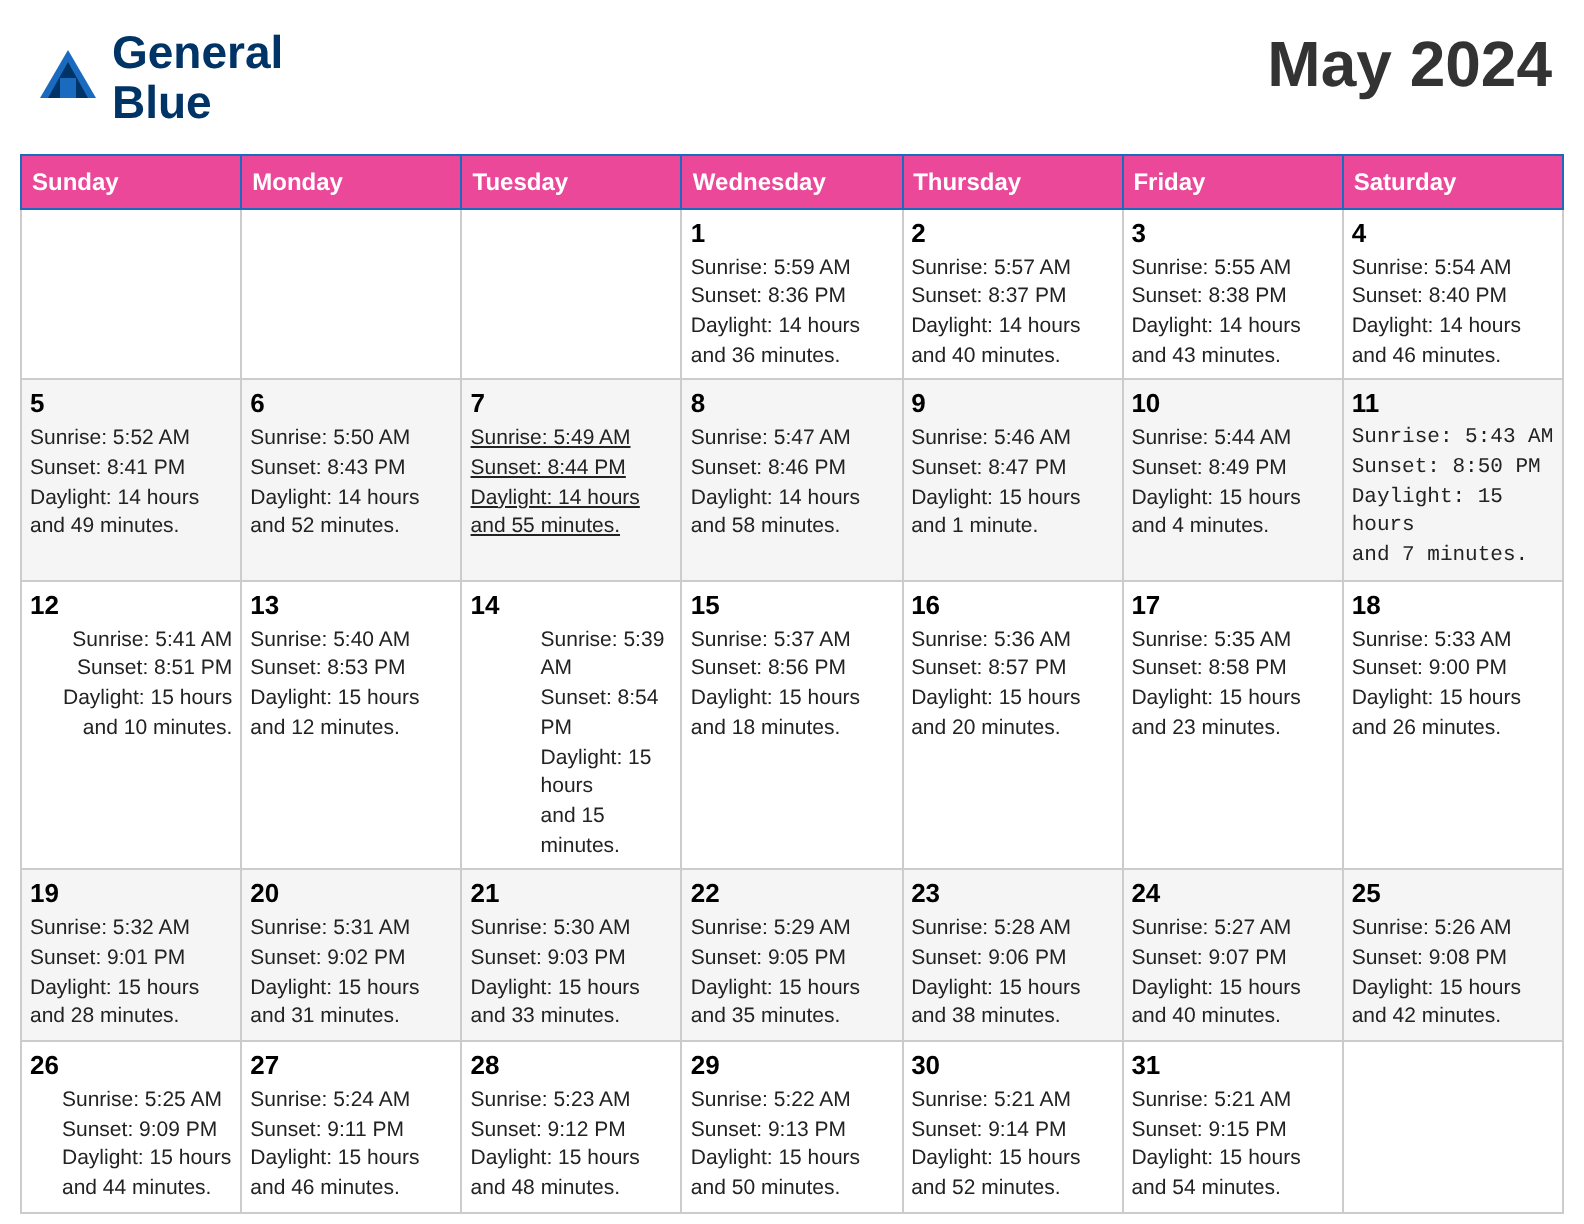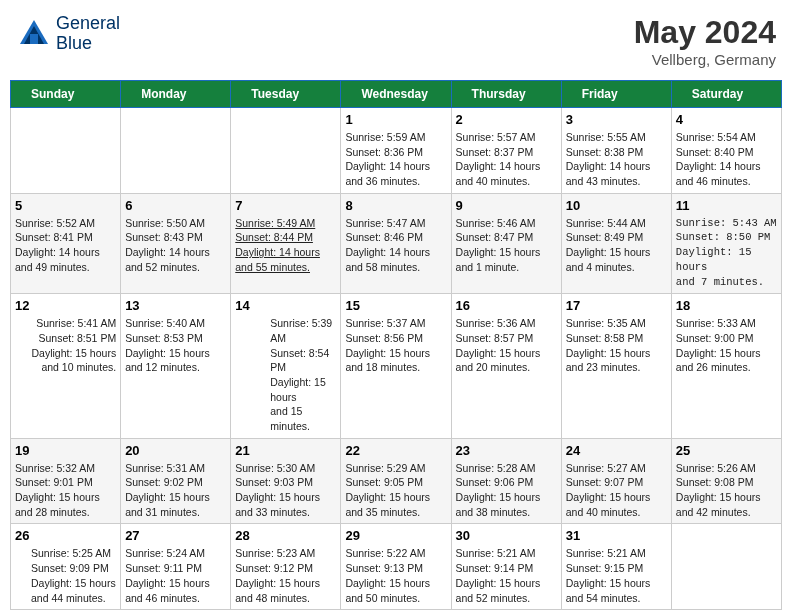--- a/index.html
+++ b/index.html
@@ -16,22 +16,22 @@
       align-items: flex-start;
       margin-bottom: 8px;
       padding: 4px 6px;
     }
     .logo {
       display: flex;
       align-items: center;
       gap: 4px;
     }
     .logo-text {
-      font-size: 18px;
-      font-weight: normal;
+      font-size: 23px;
+      font-weight: bold;
       color: #003366;
       line-height: 1.1;
     }
     .logo-icon {
       width: 36px;
       height: 36px;
     }
     .title-area {
       text-align: right;
     }
@@ -43,23 +43,23 @@
     .location {
       font-size: 15px;
       color: #555;
     }
     .calendar {
       width: 100%;
       border-collapse: collapse;
       font-size: 11px;
     }
     .calendar th {
-      background-color: #15803d;
+      background-color: #ec4899;
       color: #fff;
-      padding: 6px 20px;
+      padding: 6px 5px;
       text-align: left;
       font-size: 12px;
       font-weight: bold;
       border: 1px solid #1a6bbf;
     }
     .calendar td {
       border: 1px solid #ccc;
       vertical-align: top;
       padding: 4px;
       width: 110px;
@@ -94,21 +94,20 @@
       <polygon points="18,10 28,28 8,28" fill="#003366"></polygon>
       <rect x="14" y="18" width="8" height="10" fill="#1a6bbf"></rect>
     </svg>
     <div class="logo-text">
       <div>General</div>
       <div>Blue</div>
     </div>
   </div>
   <div class="title-area">
     <div class="month-year">May 2024</div>
-    <div class="location">Vellberg, Germany</div>
   </div>
 </div>
 
 <table class="calendar">
   <thead>
     <tr>
     <th>Sunday</th>
         <th>Monday</th>
         <th>Tuesday</th>
         <th>Wednesday</th>

